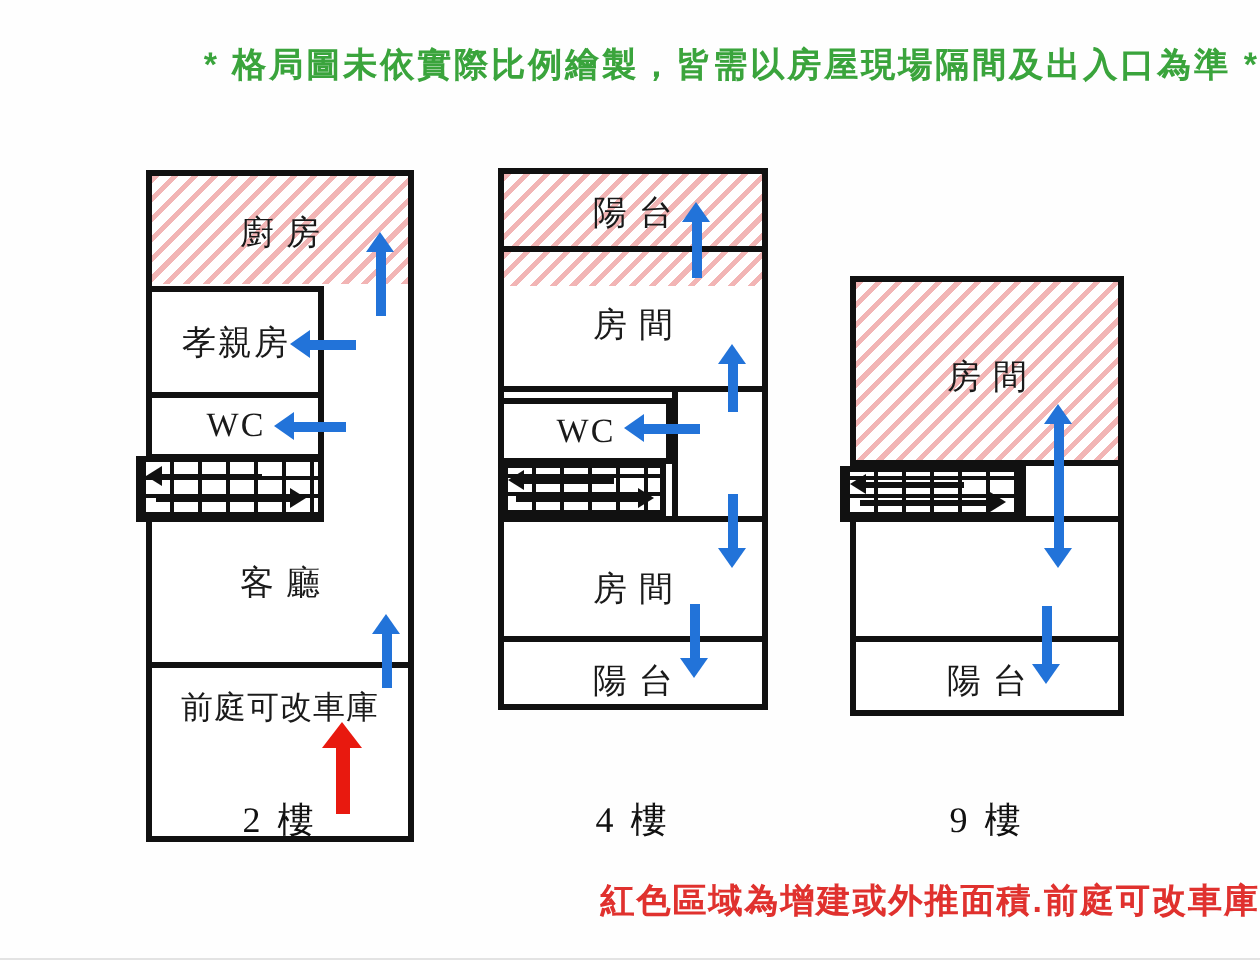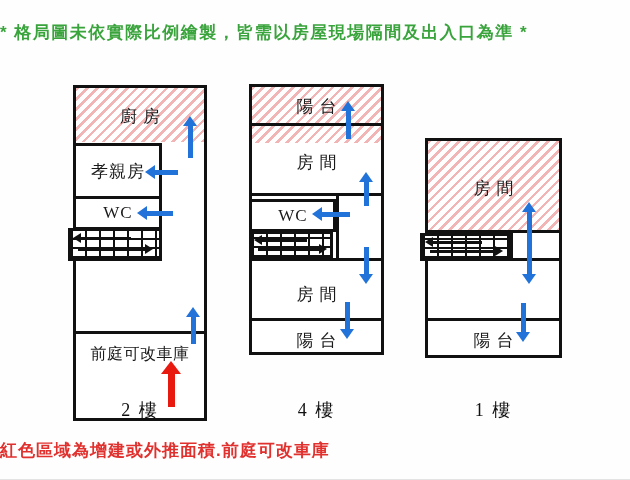--- a/index.html
+++ b/index.html
@@ -4,21 +4,21 @@
 <style>
   :root{
     --green:#3aa43c; --red-text:#e0312e; --blue:#2273d9; --red:#e8190f;
     --pink:#f2b5b5; --wall:#111111;
   }
   html,body{margin:0;padding:0;background:#fff;}
   .canvas{position:relative;width:630px;height:480px;background:#fefefe;overflow:hidden;
           font-family:"Liberation Sans",sans-serif;}
   .edge-line{position:absolute;left:0;right:0;bottom:0;height:1px;background:#e3e3e3;}
 
-  .notice{position:absolute;left:0;width:100%;text-align:left;font-weight:bold;
+  .notice{position:absolute;left:0;width:100%;text-align:right;font-weight:bold;
           font-family:"Liberation Sans","DejaVu Sans",sans-serif;}
   .notice.top{top:21px;font-size:17px;letter-spacing:1.5px;color:var(--green);}
   .notice.bottom{top:439px;font-size:17px;letter-spacing:1px;color:var(--red-text);}
 
   .floor{position:absolute;border:3px solid var(--wall);background:#fff;box-sizing:border-box;}
   .hatch{position:absolute;background:repeating-linear-gradient(135deg,var(--pink) 0 2.5px,rgba(0,0,0,0) 2.5px 7px);}
   .wall{position:absolute;background:var(--wall);}
 
   .rlabel{position:absolute;width:100%;text-align:center;color:#1a1a1a;
           font-family:"Liberation Serif","DejaVu Serif",serif;font-size:17px;
@@ -91,20 +91,21 @@
     <div class="arr h left" style="left:61px;top:118px;width:36px">
         <i class="shaft"></i>
         <i class="head hl"></i>
       </div>
 
     <div class="stairs" style="left:-8px;top:140px;width:94px;height:33px">
       <div class="stline sl" style="left:10px;right:32%;top:6px"></div>
       <div class="stline sr" style="left:8%;right:16%;top:17px"></div>
     </div>
 
+    <div class="rlabel" style="top:192px">客廳</div>
     <div class="arr v up" style="left:110px;top:219px;height:37px">
         <i class="shaft"></i>
         <i class="head hu"></i>
       </div>
 
     <div class="wall" style="left:0;top:243px;width:100%;height:3px"></div>
     <div class="rlabel vtight" style="top:256px">前庭可改車庫</div>
     <div class="arr v up red" style="left:85px;top:273px;height:46px">
         <i class="shaft"></i>
         <i class="head hu"></i>
@@ -177,17 +178,17 @@
       </div>
 
     <div class="arr v down" style="left:88px;top:162px;height:39px">
         <i class="shaft"></i>
         <i class="head hd"></i>
       </div>
 
     <div class="wall" style="left:0;top:177px;width:100%;height:3px"></div>
     <div class="rlabel" style="top:188px">陽台</div>
   </div>
-  <div class="floor-label" style="left:425px;top:398px;width:137px">1 樓</div>
+  <div class="floor-label" style="left:425px;top:398px;width:137px">9 樓</div>
 
   <div class="notice bottom">紅色區域為增建或外推面積.前庭可改車庫</div>
   <div class="edge-line"></div>
 </div>
 
 </body></html>

